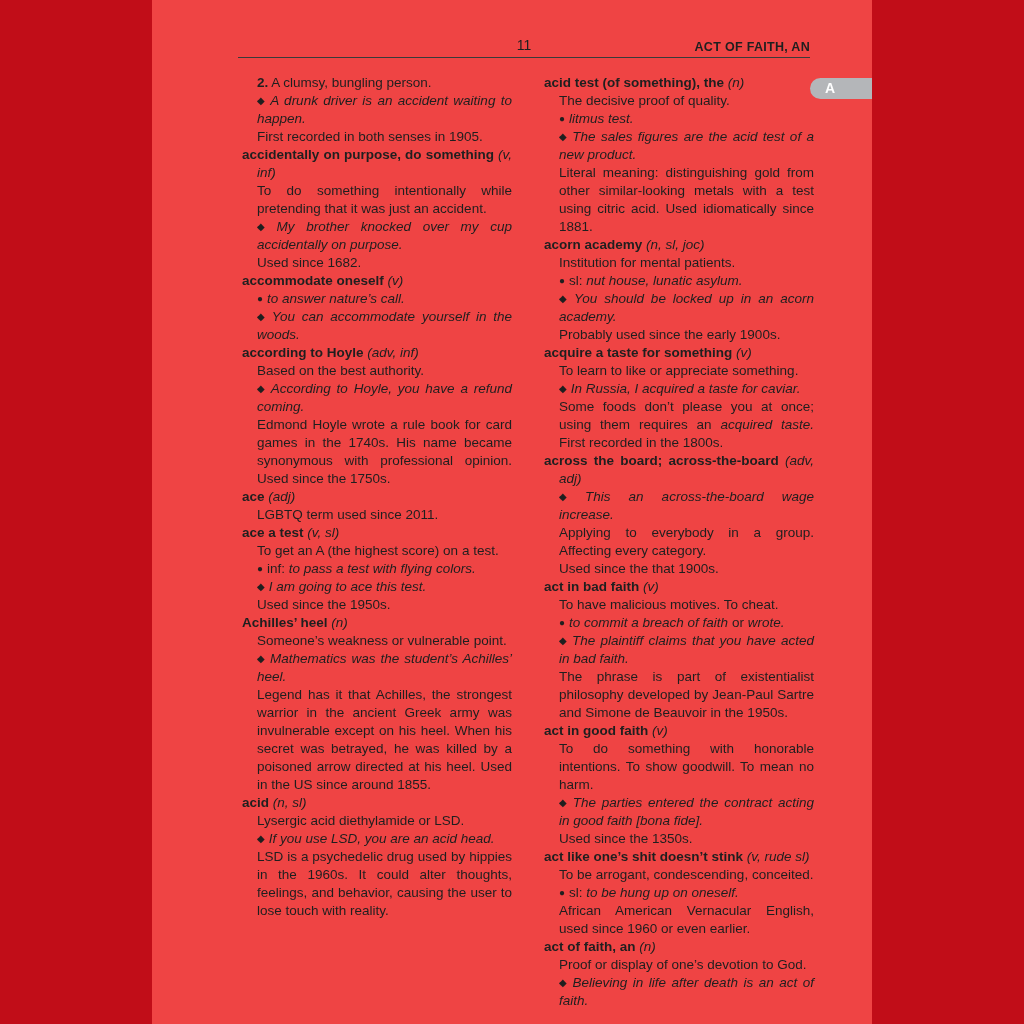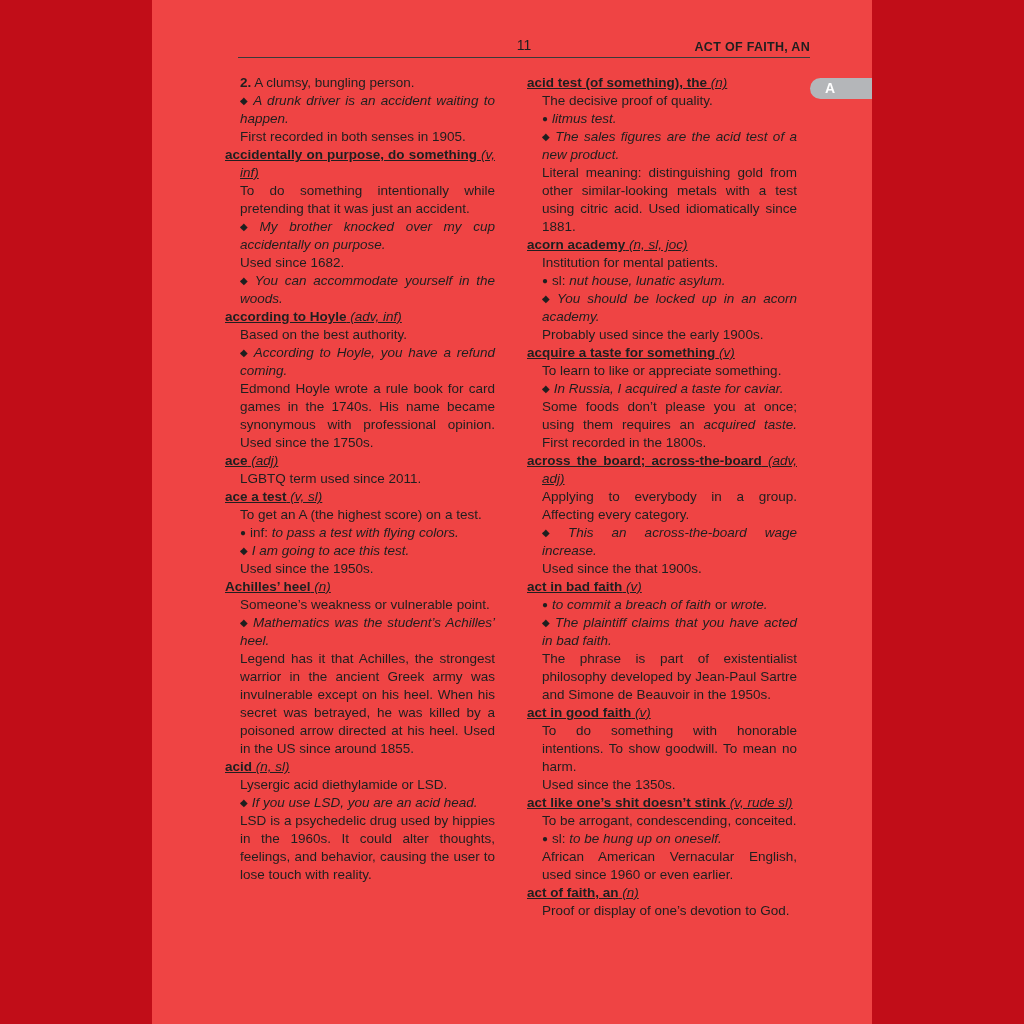--- a/index.html
+++ b/index.html
@@ -30,26 +30,26 @@
     position:absolute;top:57px;left:86px;width:572px;height:0;
     border-top:1.6px solid var(--rule);
   }
   .index-tab{
     position:absolute;top:78px;left:658px;width:62px;height:21px;
     background:var(--tabgray);border-radius:11px 0 0 11px;
     color:#ffffff;font-weight:bold;font-size:14px;line-height:21px;
     padding-left:15px;box-sizing:border-box;
   }
   .textblock{
-    position:absolute;top:74px;left:73px;width:572px;
+    position:absolute;top:74px;left:90px;width:572px;
     display:flex;gap:32px;
   }
   .col{width:274px;font-size:13.5px;line-height:18px;}
   .col p{margin:0;text-align:justify;}
-  p.head{padding-left:15px;text-indent:-15px;text-decoration:underline;}
+  p.head{padding-left:15px;text-indent:-15px;}
   p.line{margin-left:15px;}
   .b{font-weight:bold;}
   .i{font-style:italic;}
   .marker{font-size:10px;margin-right:4px;vertical-align:1px;}
 </style>
 </head>
 <body>
 
 <div class="band band-left"></div>
 <div class="band band-right"></div>
@@ -67,20 +67,22 @@
           <p class="line"><span class="marker">◆</span><span class="i">A drunk driver is an accident waiting to happen.</span></p>
           <p class="line"><span>First recorded in both senses in 1905.</span></p>
         </div>
         <div class="entry">
           <p class="head"><span class="b">accidentally on purpose, do something</span><span class="i"> (v, inf)</span></p>
           <p class="line"><span>To do something intentionally while pretending that it was just an accident.</span></p>
           <p class="line"><span class="marker">◆</span><span class="i">My brother knocked over my cup accidentally on purpose.</span></p>
           <p class="line"><span>Used since 1682.</span></p>
         </div>
         <div class="entry">
+          <p class="head"><span class="b">accommodate oneself</span><span class="i"> (v)</span></p>
+          <p class="line"><span class="marker">●</span><span class="i">to answer nature’s call.</span></p>
           <p class="line"><span class="marker">◆</span><span class="i">You can accommodate yourself in the woods.</span></p>
         </div>
         <div class="entry">
           <p class="head"><span class="b">according to Hoyle</span><span class="i"> (adv, inf)</span></p>
           <p class="line"><span>Based on the best authority.</span></p>
           <p class="line"><span class="marker">◆</span><span class="i">According to Hoyle, you have a refund coming.</span></p>
           <p class="line"><span>Edmond Hoyle wrote a rule book for card games in the 1740s. His name became synonymous with professional opinion. Used since the 1750s.</span></p>
         </div>
         <div class="entry">
           <p class="head"><span class="b">ace</span><span class="i"> (adj)</span></p>
@@ -122,40 +124,43 @@
           <p class="line"><span>Probably used since the early 1900s.</span></p>
         </div>
         <div class="entry">
           <p class="head"><span class="b">acquire a taste for something</span><span class="i"> (v)</span></p>
           <p class="line"><span>To learn to like or appreciate something.</span></p>
           <p class="line"><span class="marker">◆</span><span class="i">In Russia, I acquired a taste for caviar.</span></p>
           <p class="line"><span>Some foods don’t please you at once; using them requires an </span><span class="i">acquired taste.</span><span> First recorded in the 1800s.</span></p>
         </div>
         <div class="entry">
           <p class="head"><span class="b">across the board; across-the-board</span><span class="i"> (adv, adj)</span></p>
+          <p class="line"><span class="marker">◆</span><span class="i">This an across-the-board wage increase.</span></p>
           <p class="line"><span>Applying to everybody in a group. Affecting every category.</span></p>
-          <p class="line"><span class="marker">◆</span><span class="i">This an across-the-board wage increase.</span></p>
           <p class="line"><span>Used since the that 1900s.</span></p>
         </div>
         <div class="entry">
           <p class="head"><span class="b">act in bad faith</span><span class="i"> (v)</span></p>
+          <p class="line"><span>To have malicious motives. To cheat.</span></p>
           <p class="line"><span class="marker">●</span><span class="i">to commit a breach of faith</span><span> or </span><span class="i">wrote.</span></p>
           <p class="line"><span class="marker">◆</span><span class="i">The plaintiff claims that you have acted in bad faith.</span></p>
           <p class="line"><span>The phrase is part of existentialist philosophy developed by Jean-Paul Sartre and Simone de Beauvoir in the 1950s.</span></p>
         </div>
         <div class="entry">
           <p class="head"><span class="b">act in good faith</span><span class="i"> (v)</span></p>
           <p class="line"><span>To do something with honorable intentions. To show goodwill. To mean no harm.</span></p>
+          <p class="line"><span class="marker">◆</span><span class="i">The parties entered the contract acting in good faith [bona fide].</span></p>
           <p class="line"><span>Used since the 1350s.</span></p>
         </div>
         <div class="entry">
           <p class="head"><span class="b">act like one’s shit doesn’t stink</span><span class="i"> (v, rude sl)</span></p>
           <p class="line"><span>To be arrogant, condescending, conceited.</span></p>
           <p class="line"><span class="marker">●</span><span>sl: </span><span class="i">to be hung up on oneself.</span></p>
           <p class="line"><span>African American Vernacular English, used since 1960 or even earlier.</span></p>
         </div>
         <div class="entry">
           <p class="head"><span class="b">act of faith, an</span><span class="i"> (n)</span></p>
           <p class="line"><span>Proof or display of one’s devotion to God.</span></p>
+          <p class="line"><span class="marker">◆</span><span class="i">Believing in life after death is an act of faith.</span></p>
         </div>
       </div>
   </div>
 </div>
 
 </body></html>

